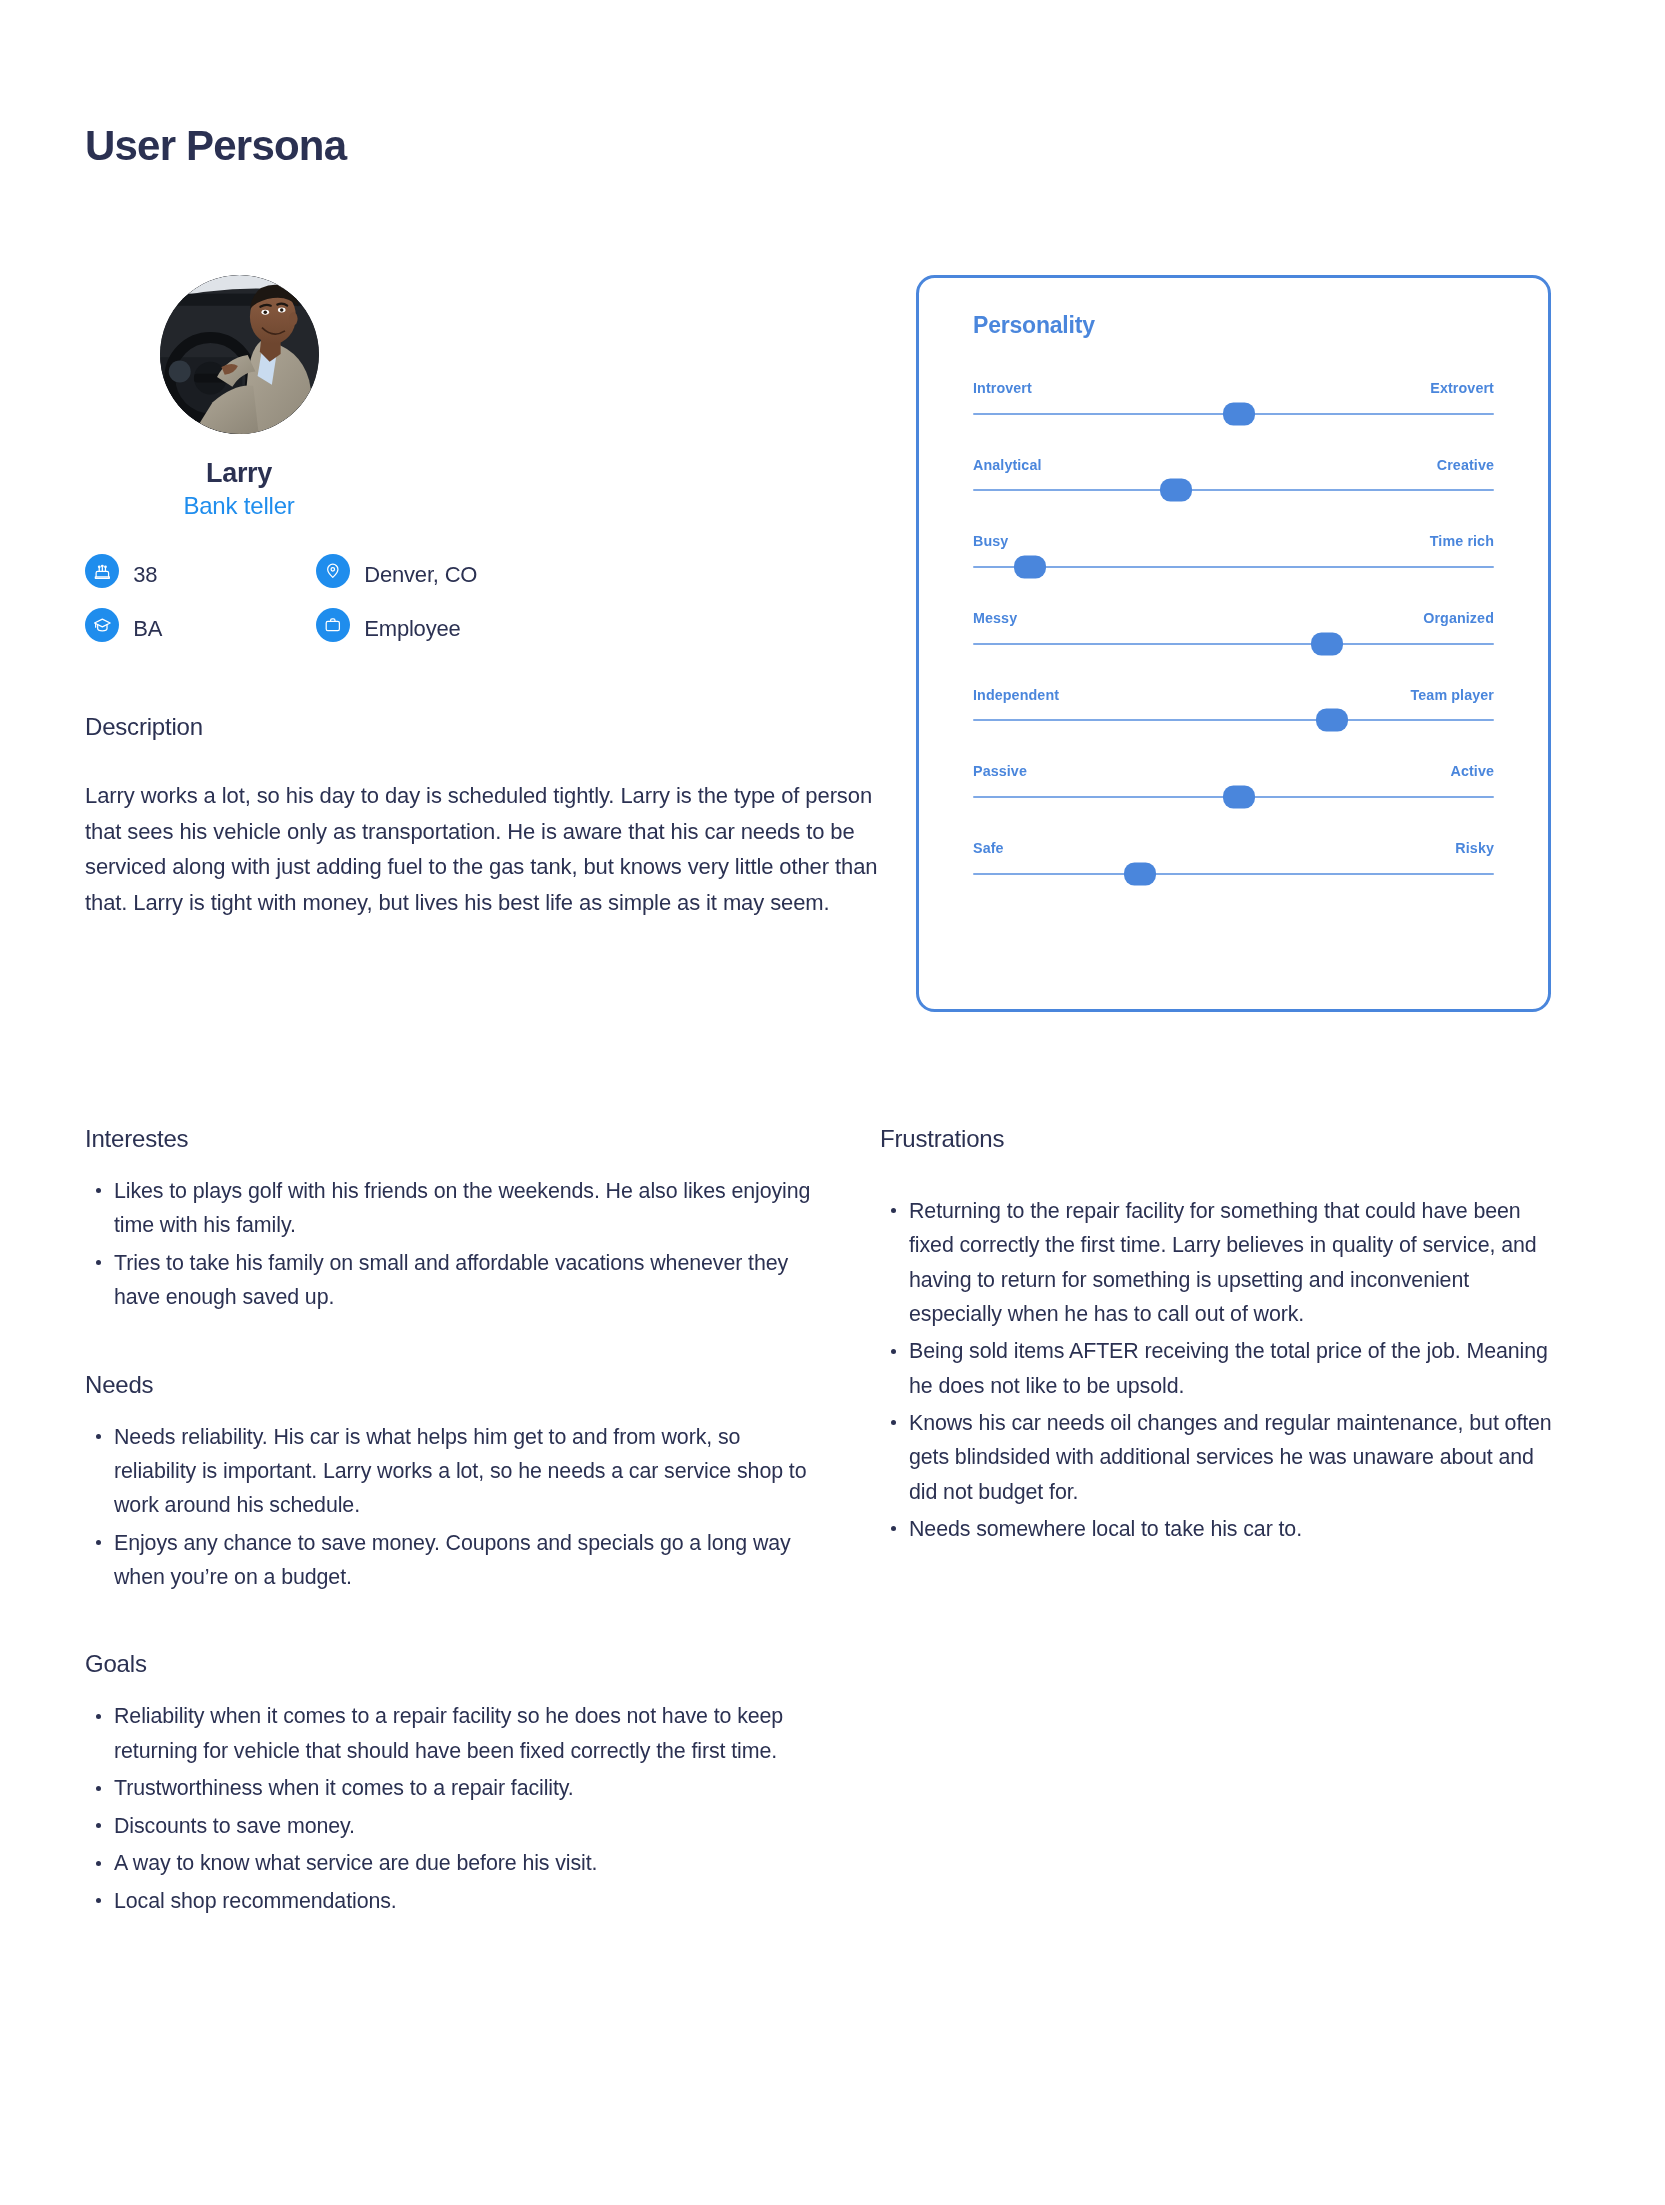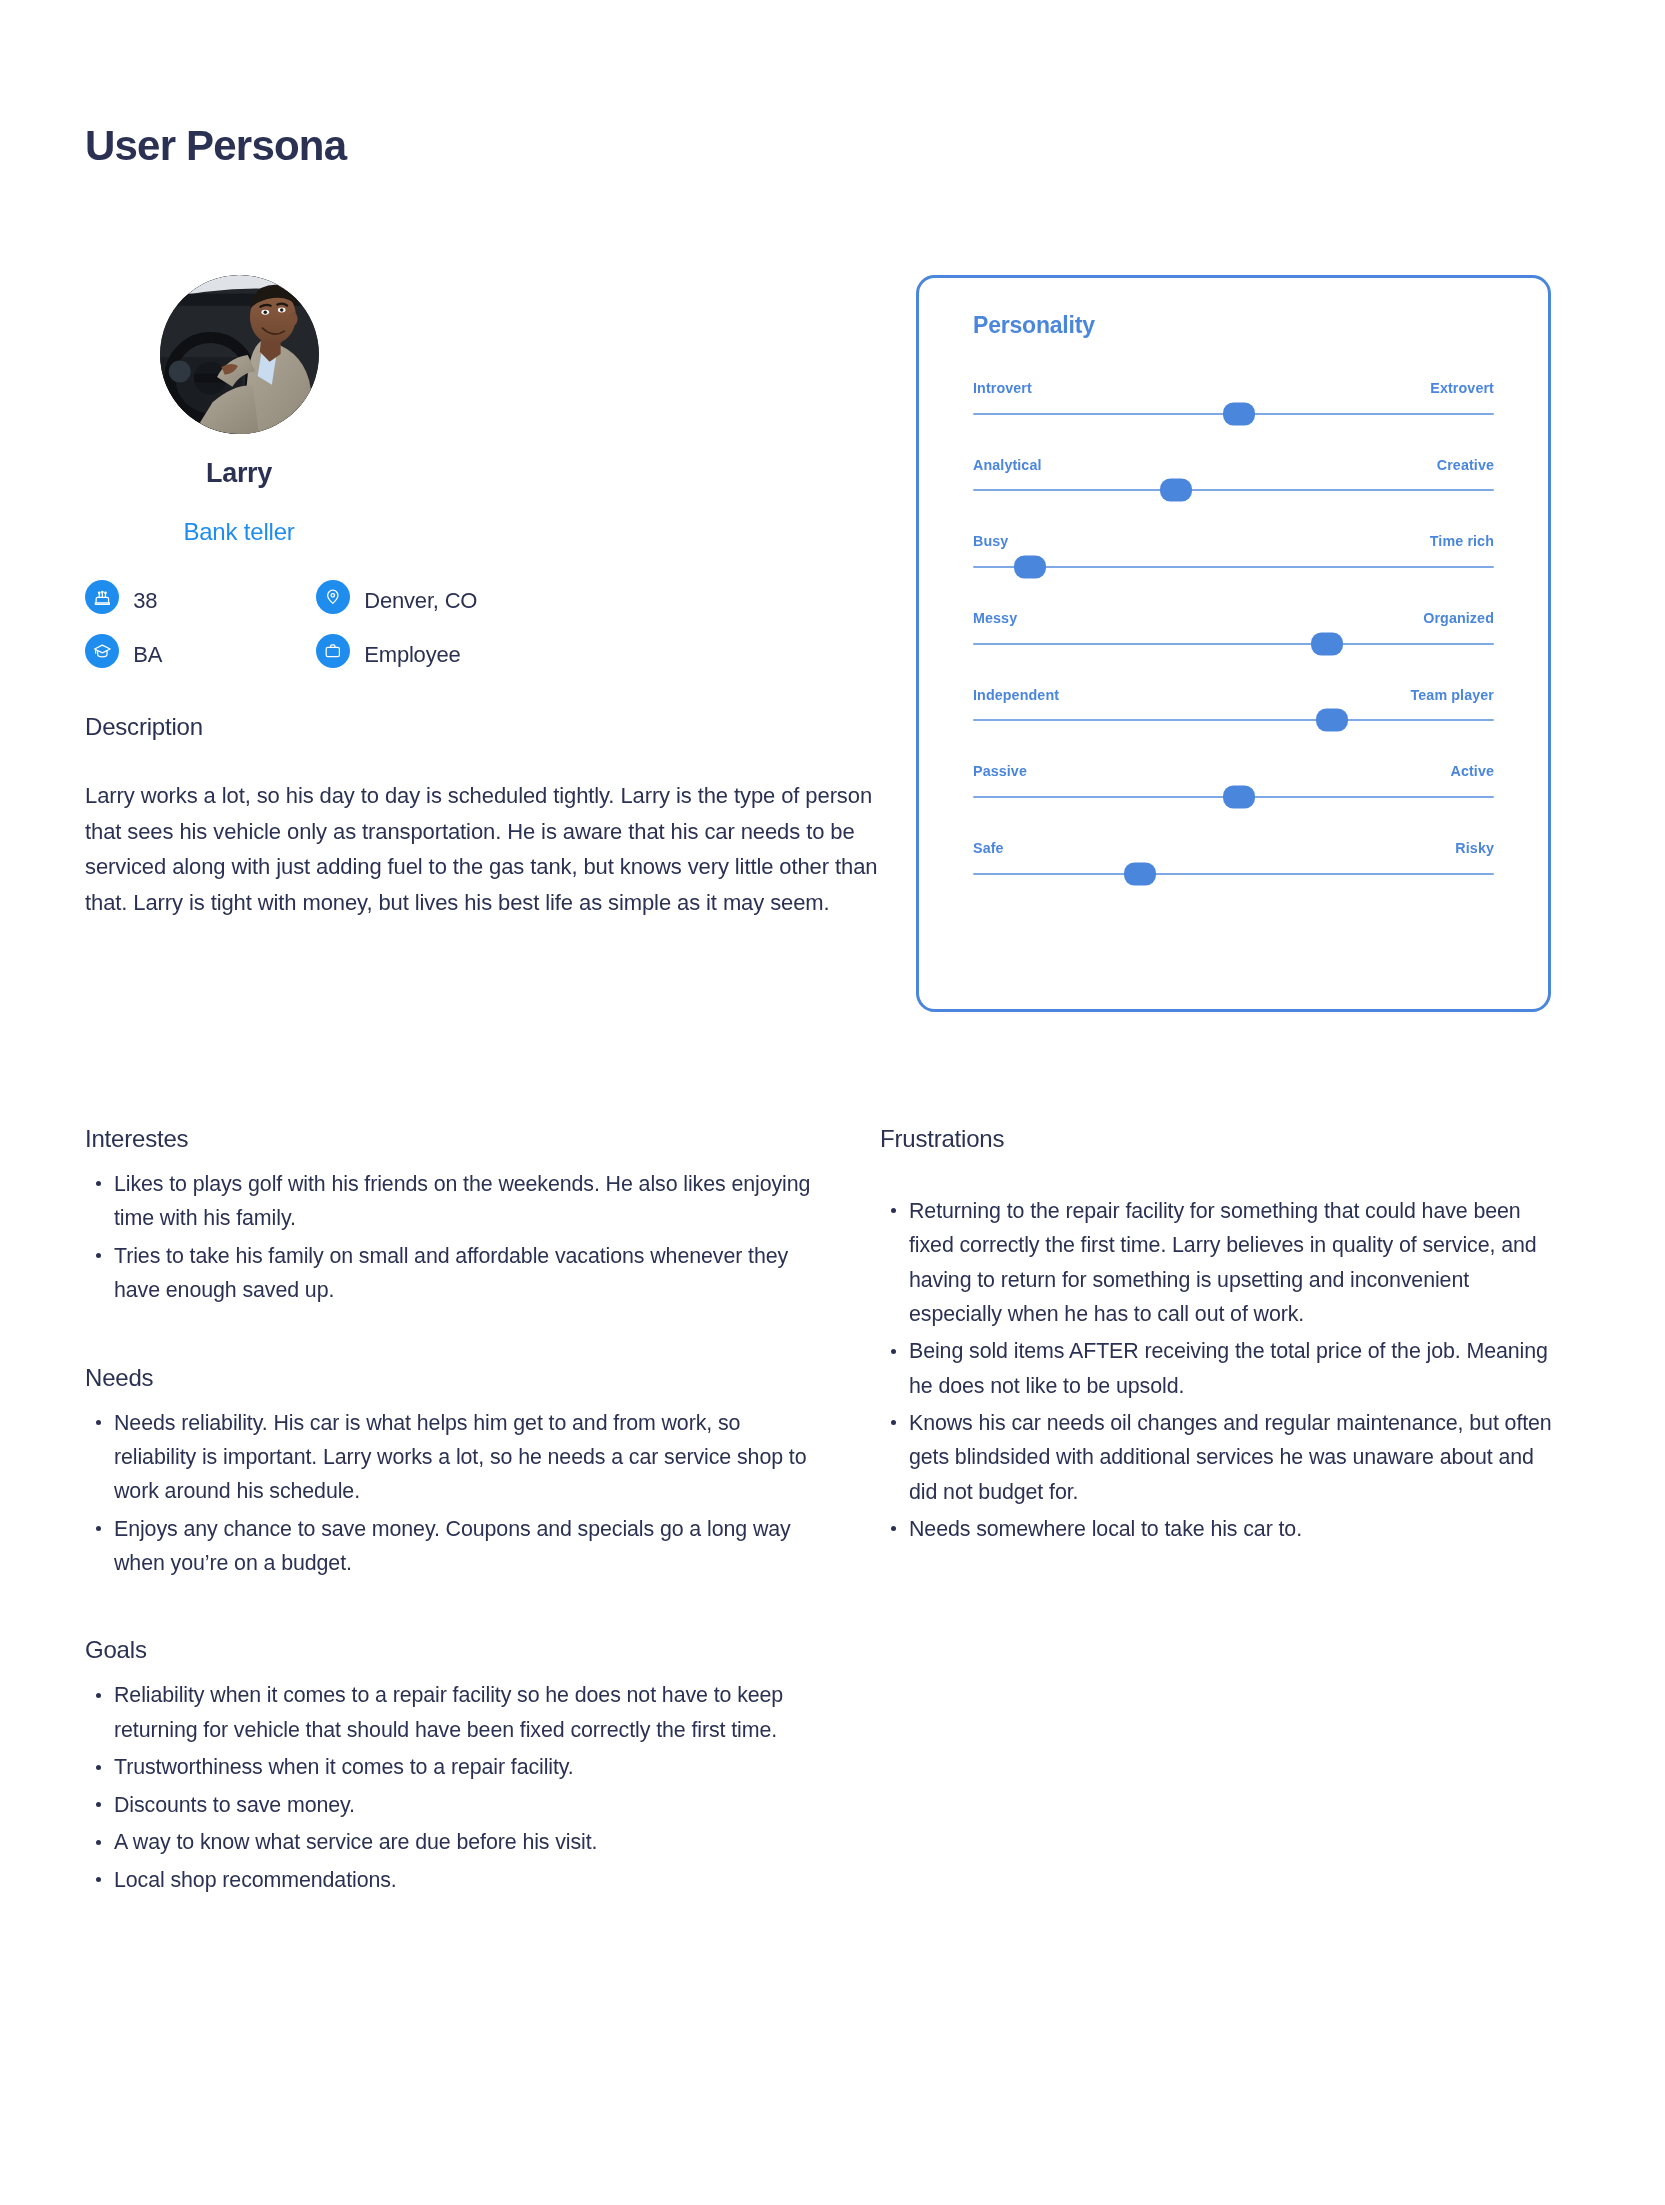--- a/index.html
+++ b/index.html
@@ -66,21 +66,21 @@
     margin-left: 0px;
     margin-top: 24px;
     font-size: 27px;
     font-weight: 700;
     letter-spacing: -0.3px;
     color: #2b3152;
   }
   .persona-role {
     text-align: center;
     width: 308px;
-    margin-top: 29px;
+    margin-top: 3px;
     font-size: 24px;
     font-weight: 400;
     color: #1f8ded;
     letter-spacing: -0.2px;
   }
 
   
   .attrs {
     margin-top: 34px;
     display: grid;
@@ -194,21 +194,21 @@
     left: 880px;
     top: 1125px;
     width: 687px;
   }
 
   .content-section { margin-bottom: 0; }
   .content-section .section-heading { margin-bottom: 0; }
 
   ul.bullets {
     list-style: none;
-    margin-top: 14px;
+    margin-top: 21px;
   }
   ul.bullets li {
     position: relative;
     padding-left: 29px;
     font-size: 21.4px;
     line-height: 1.60;
     color: #2b3152;
     letter-spacing: -0.1px;
     margin-bottom: 3.3px;
   }

